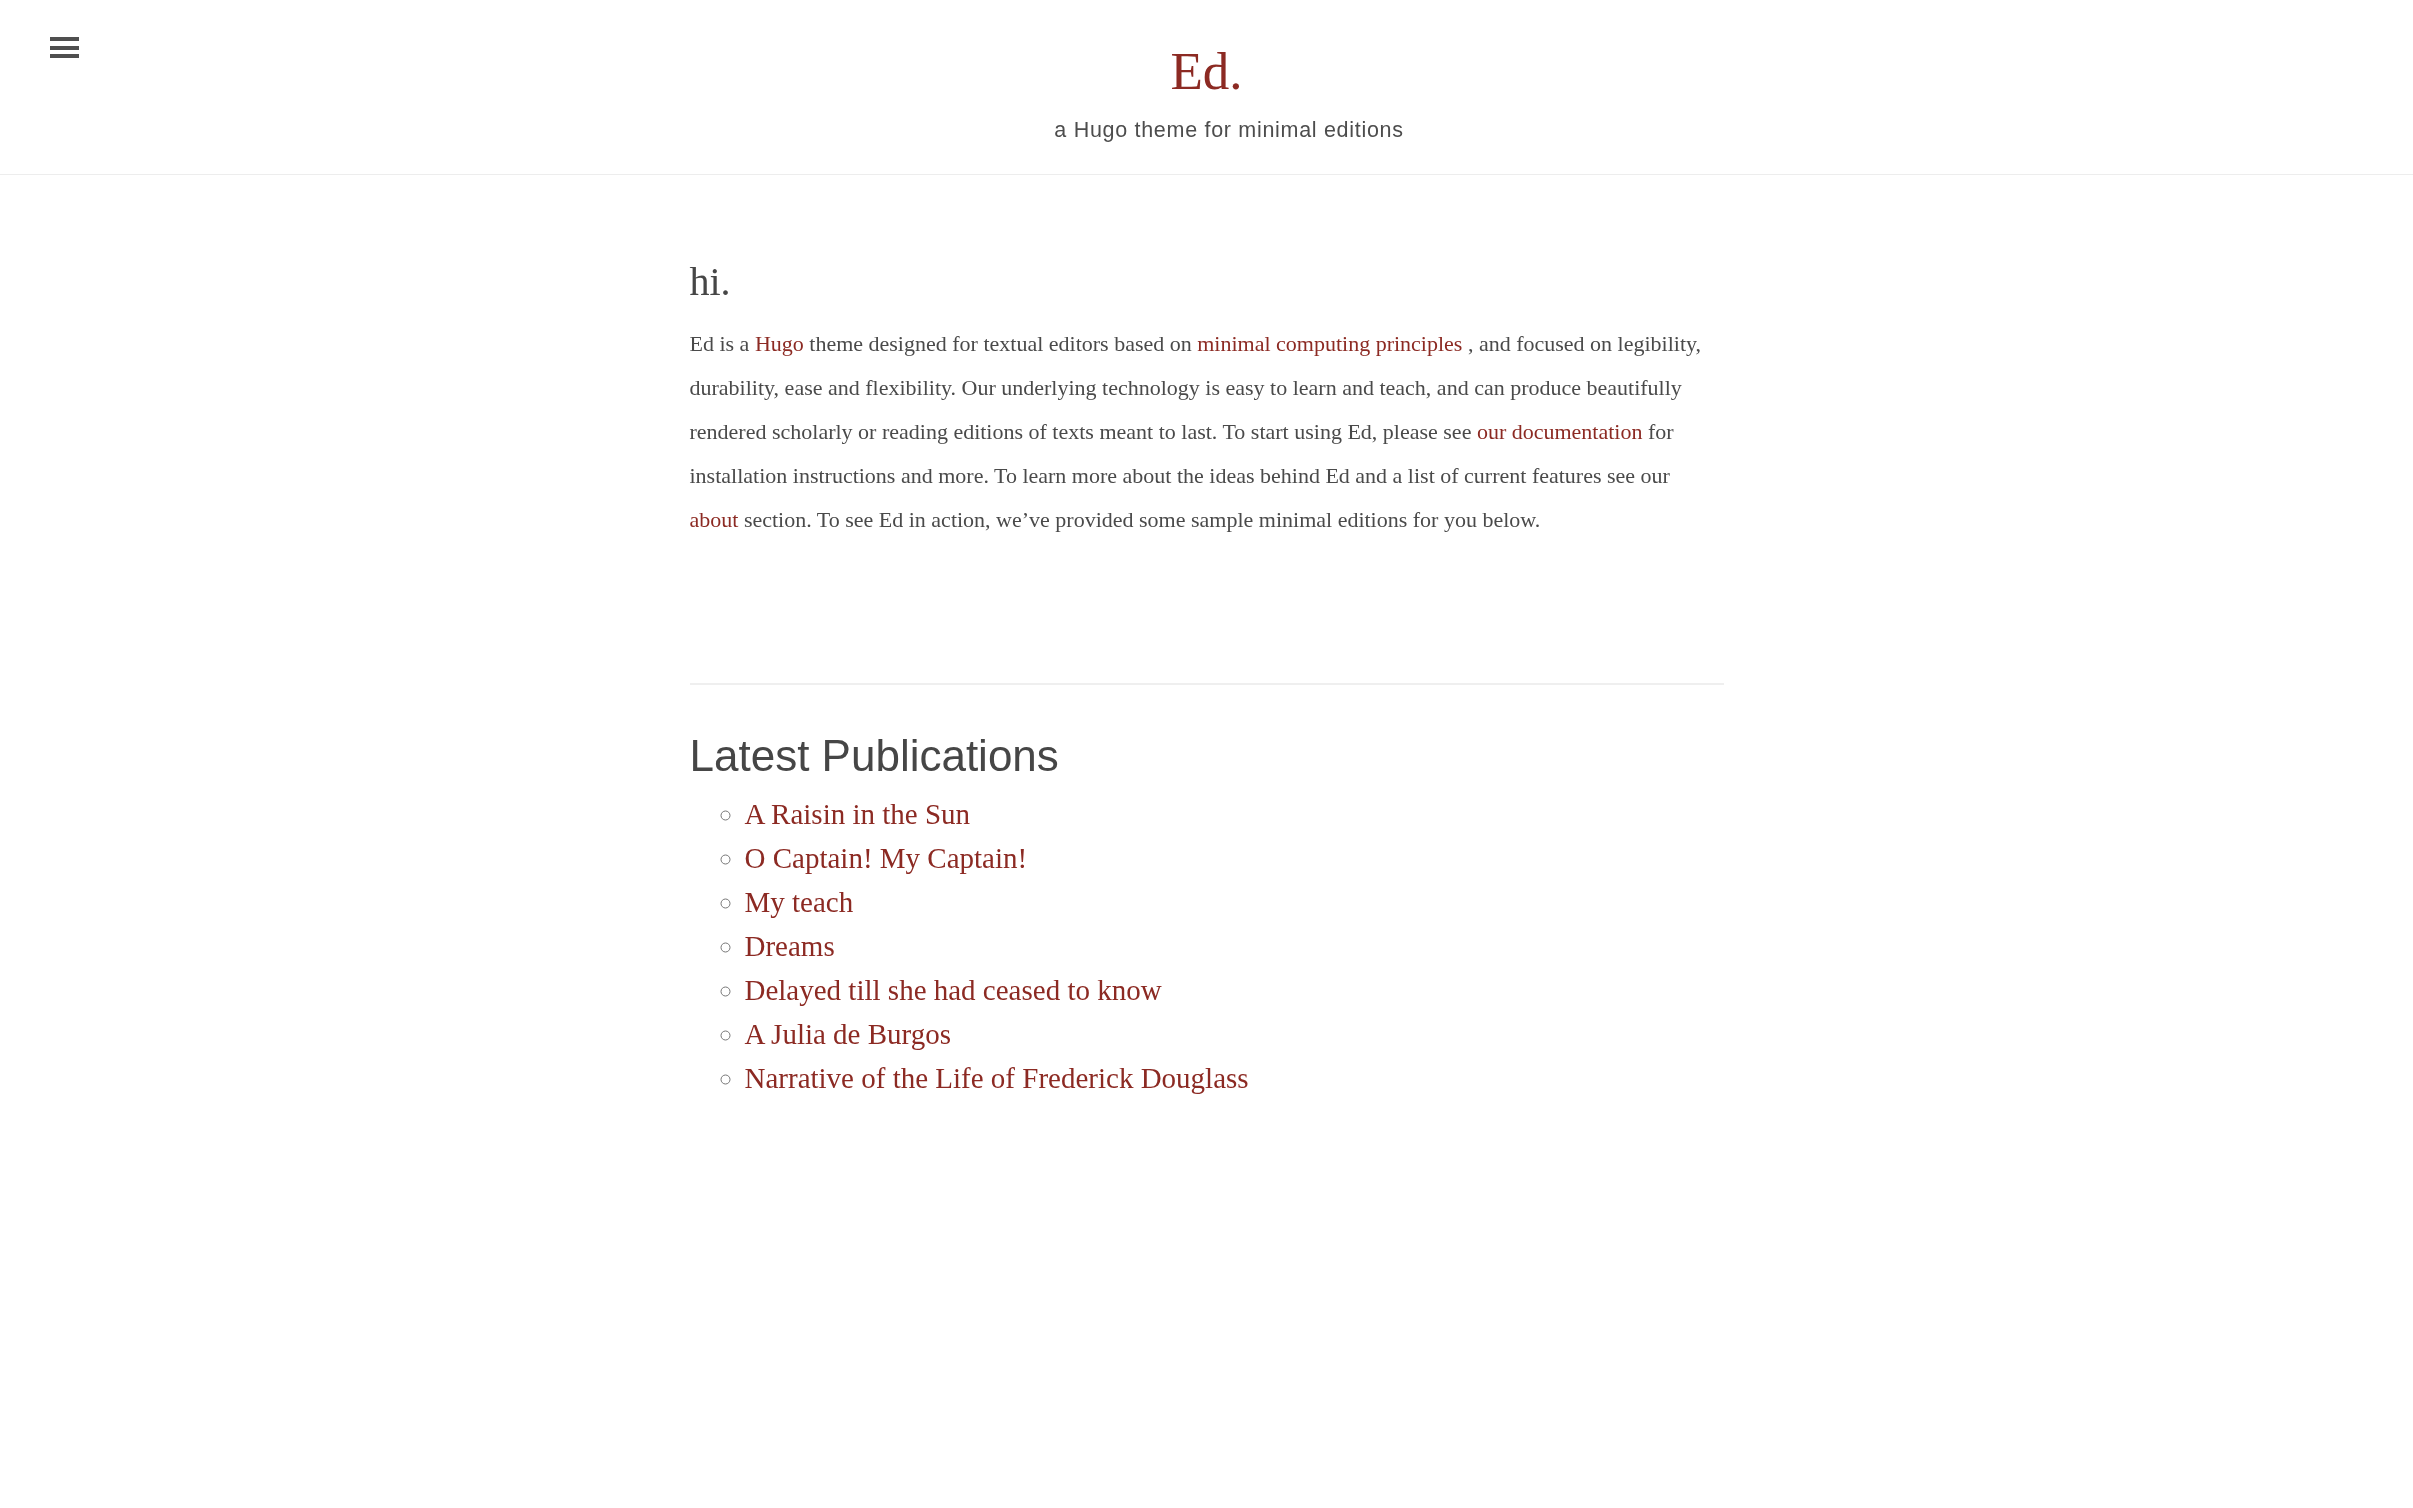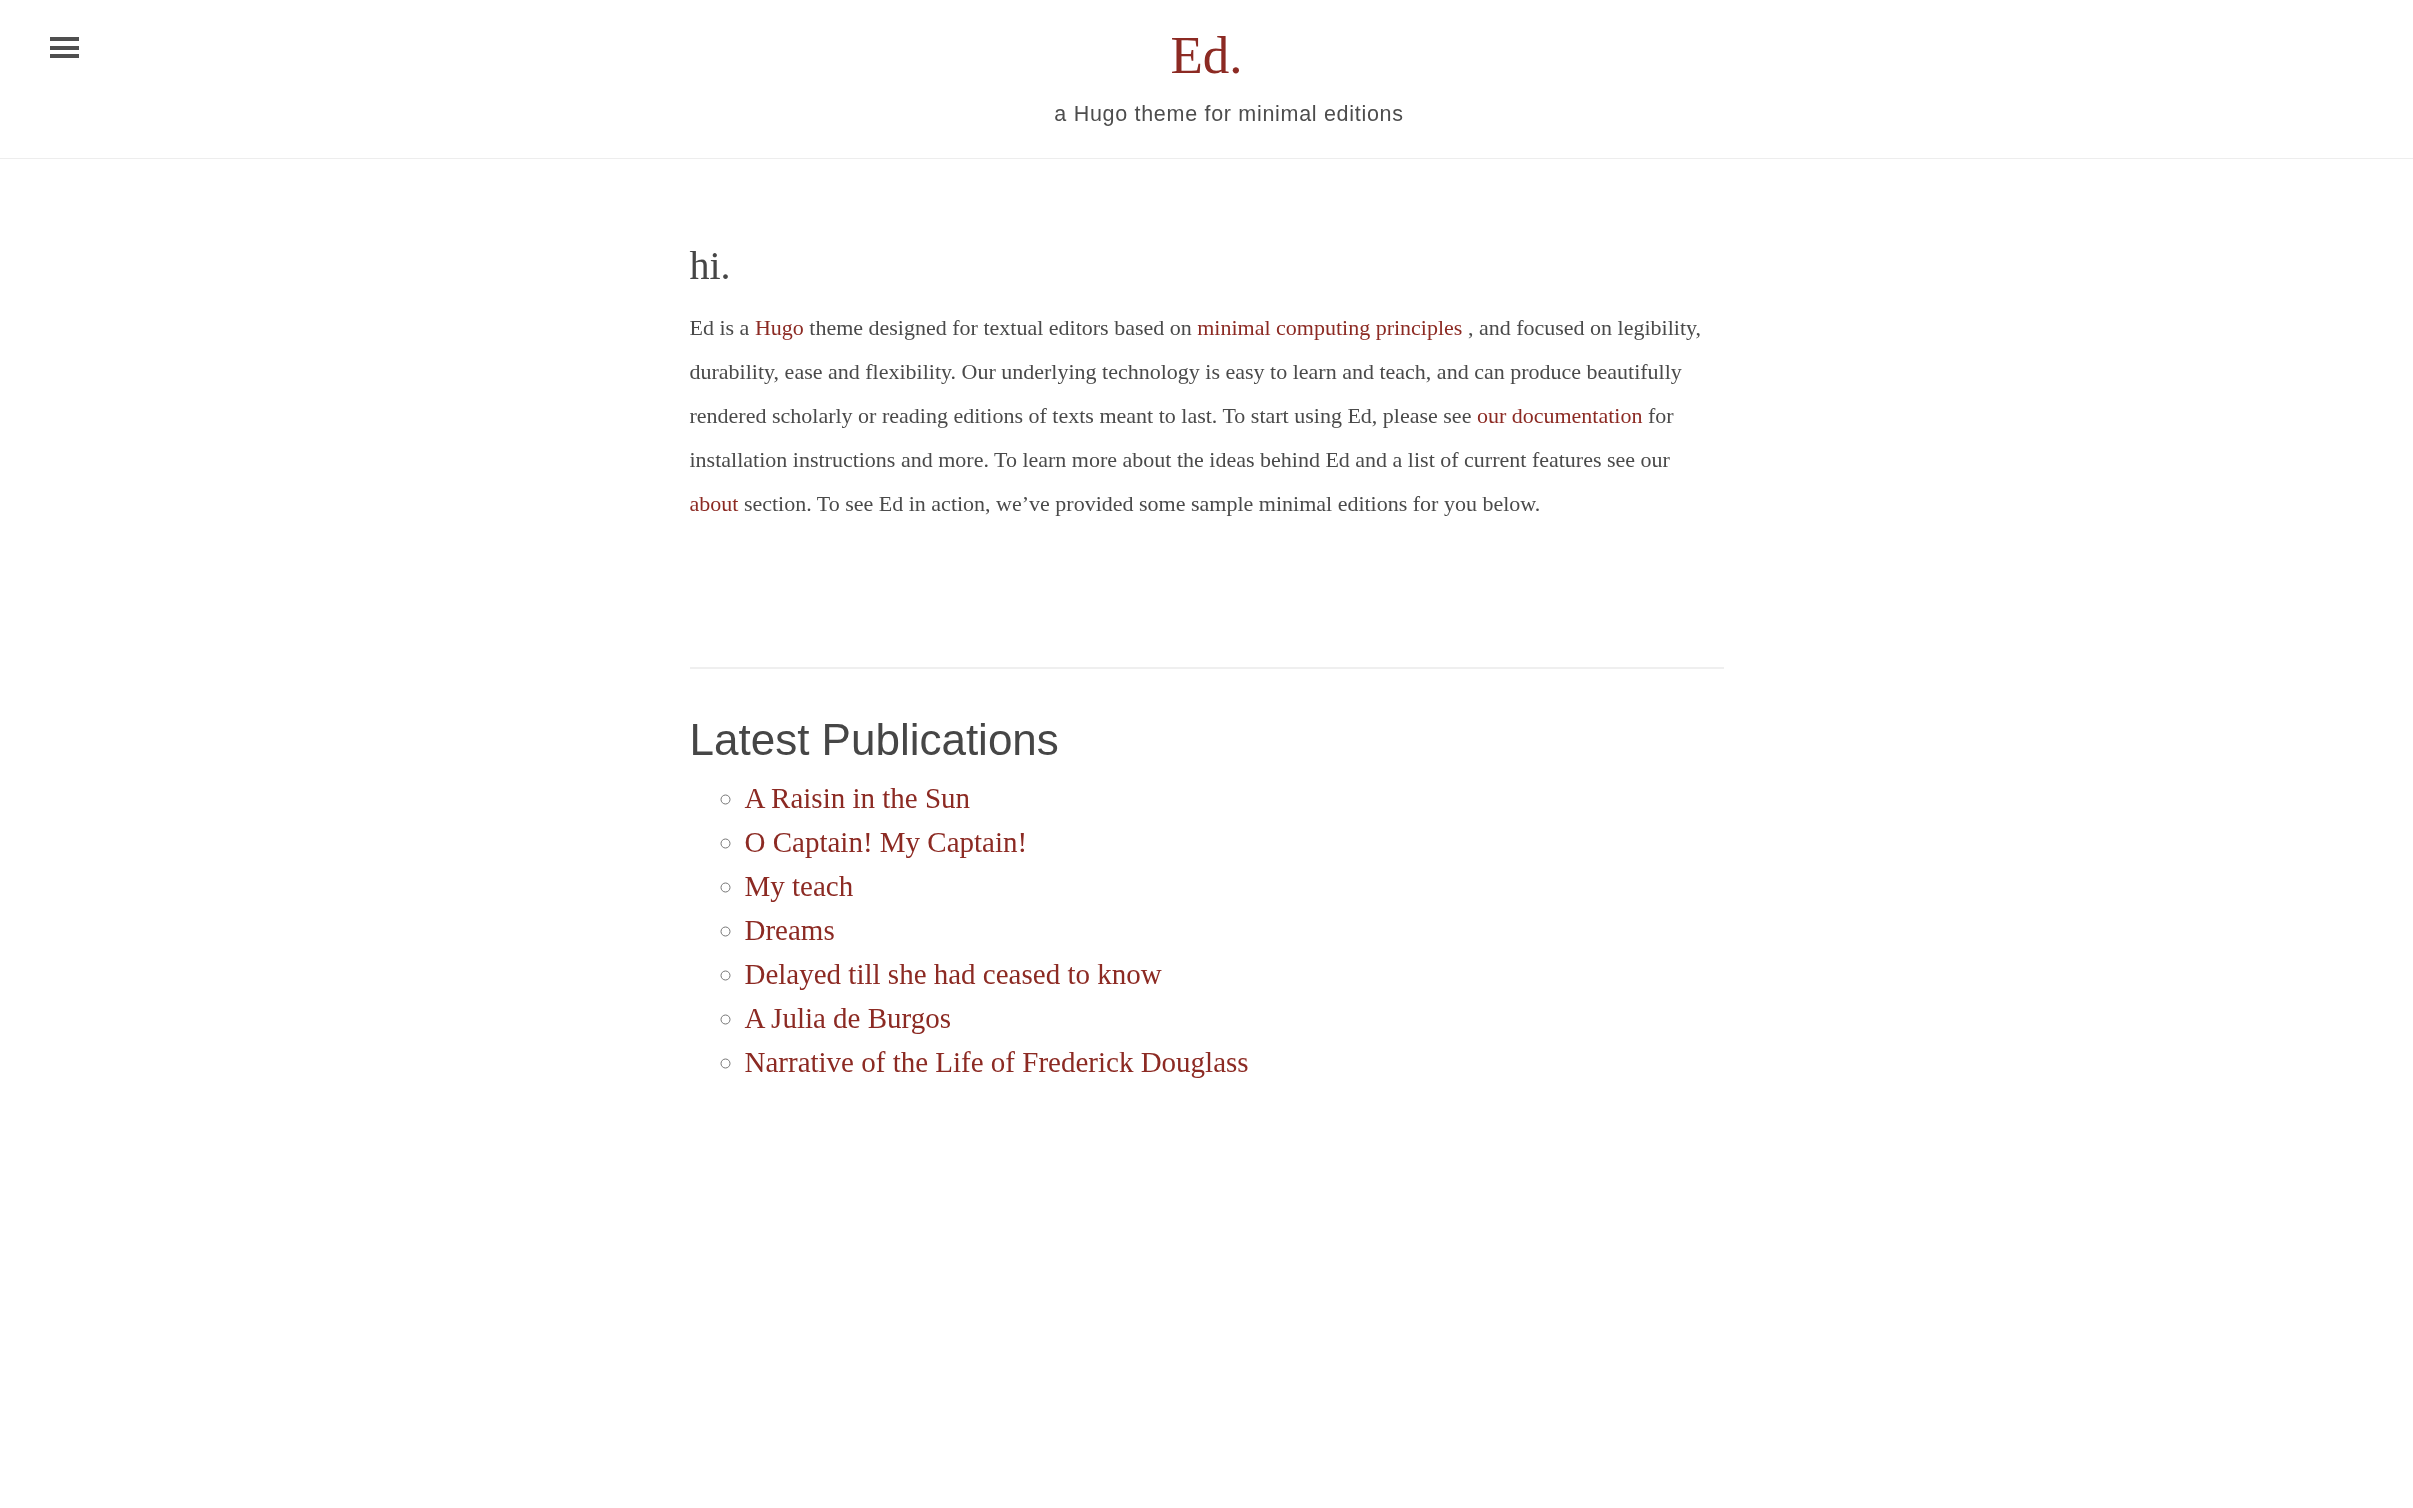--- a/index.html
+++ b/index.html
@@ -40,24 +40,24 @@
     background: var(--hamburger, #4f4f4f);
   }
   .site-title {
     display: inline-block;
     font-family: "Liberation Serif", serif;
     font-weight: 400;
     font-size: 53px;
     line-height: 1.1;
     color: var(--accent, #8c2a23);
     text-decoration: none;
-    margin: 0;
+    margin: 16px;
   }
   .site-subtitle {
-    margin: 17px 0 0 0;
+    margin: 1px 0 0 0;
     font-family: "Liberation Sans", sans-serif;
     font-size: 21.5px;
     line-height: 1.3;
     letter-spacing: 0.7px;
     color: var(--subtitle, #4d4d4d);
     padding-left: 45px;
   }
   
   .main-col {
     width: 1034px;

